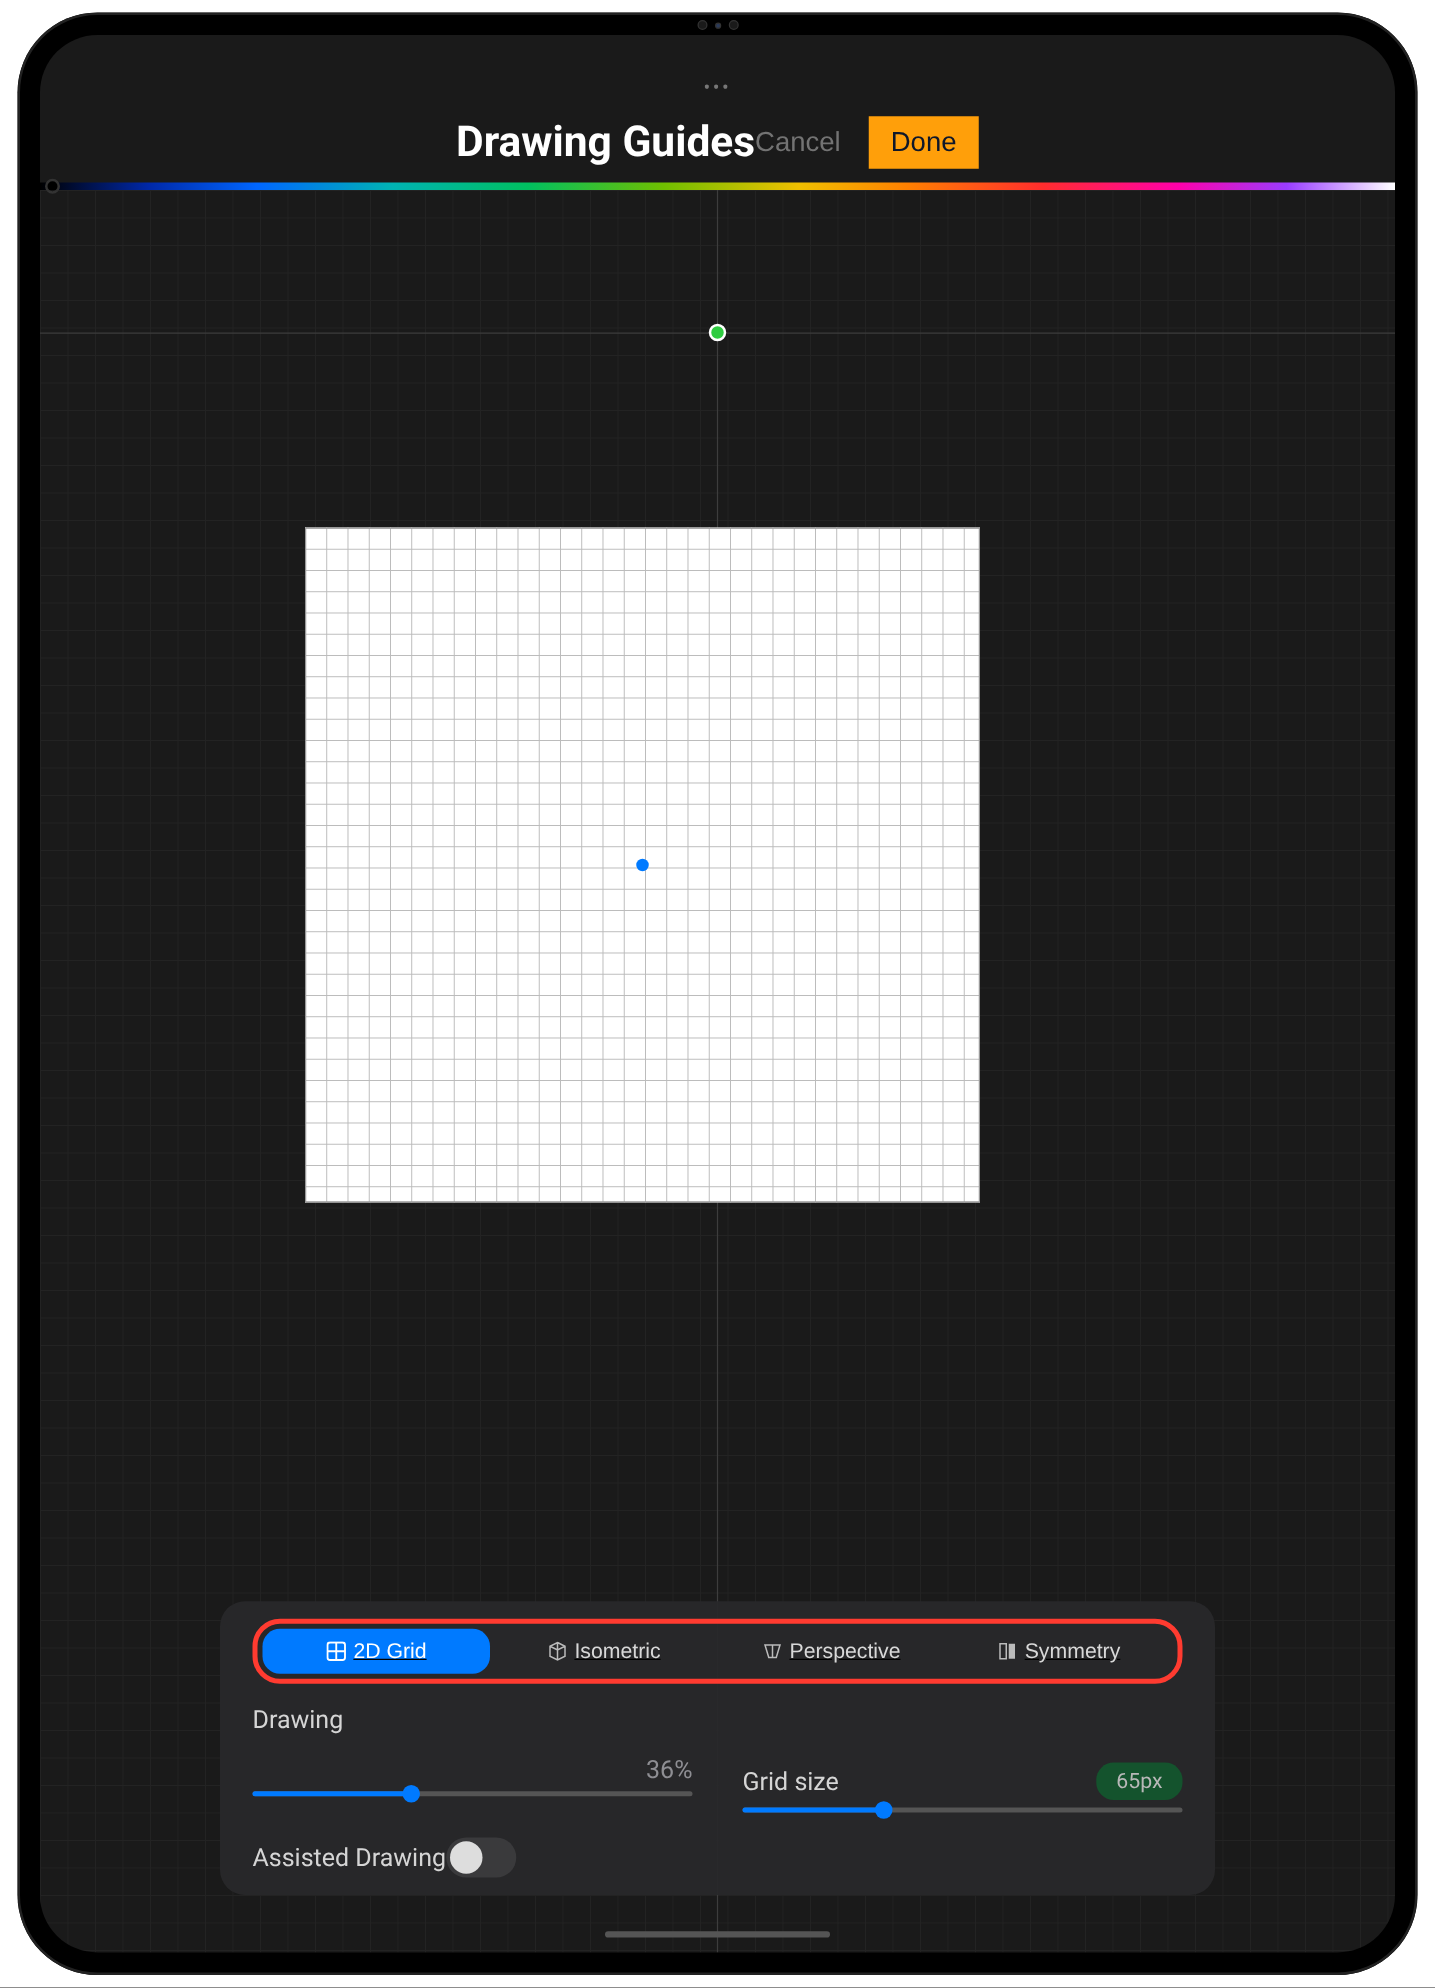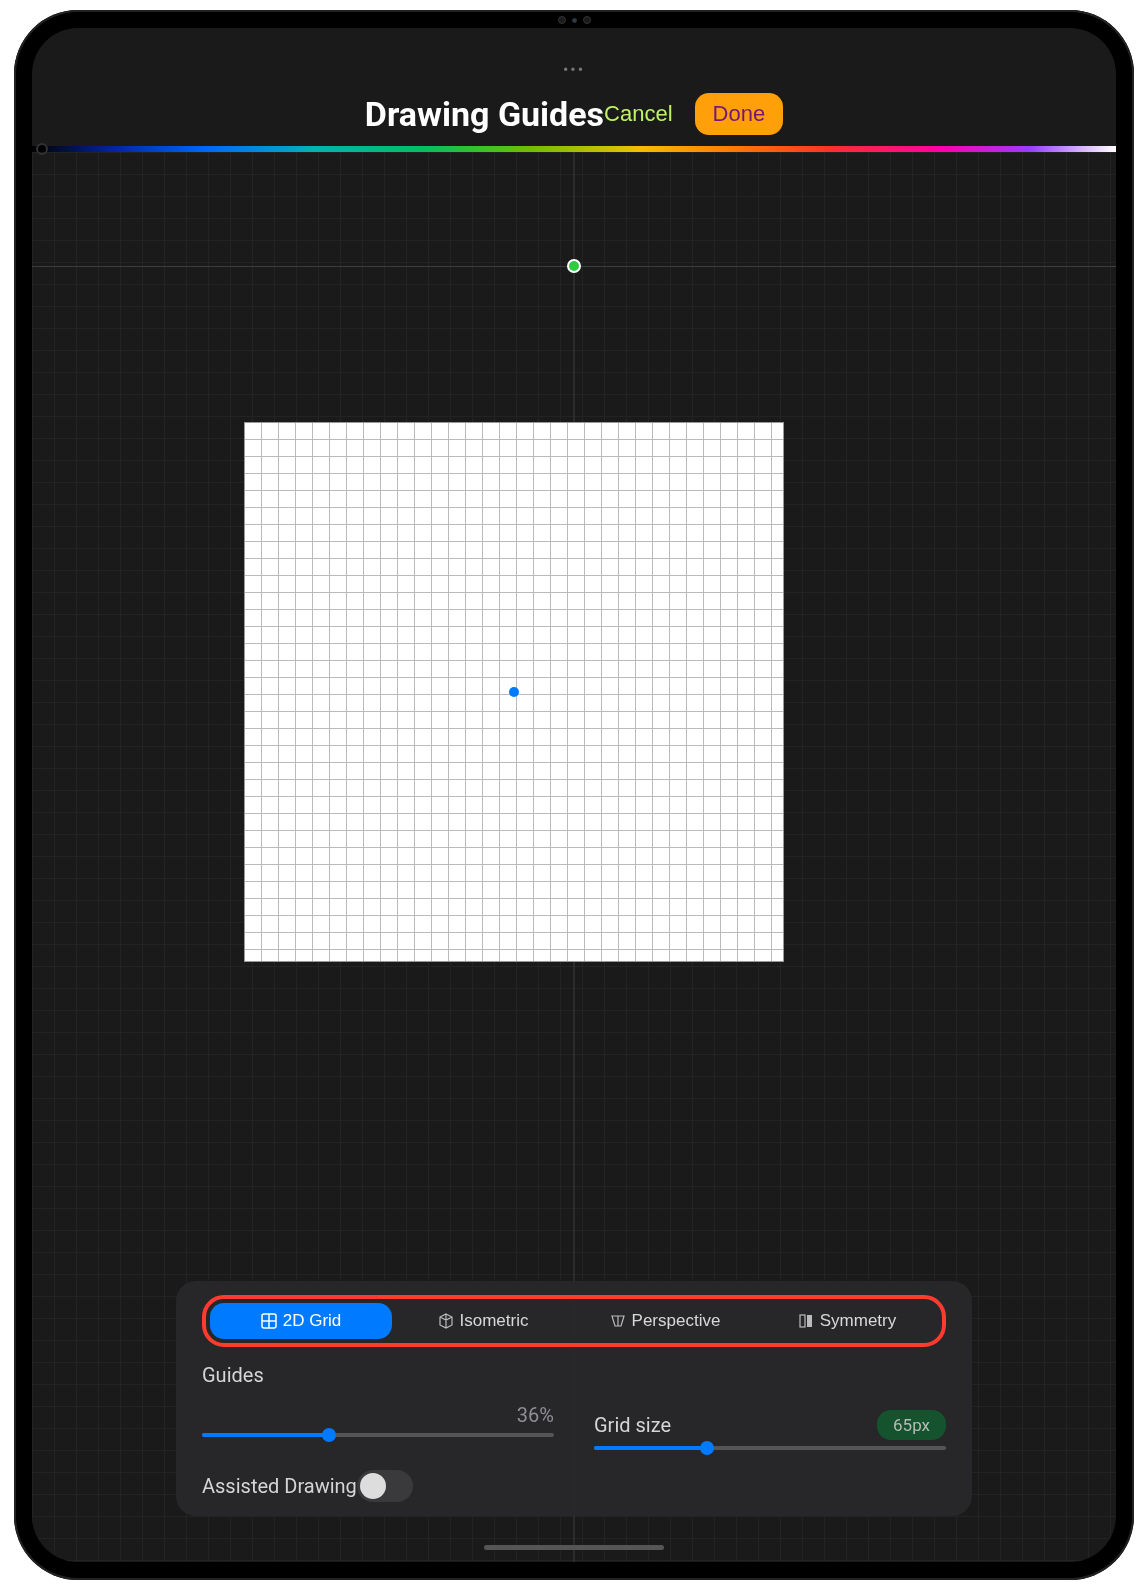--- a/index.html
+++ b/index.html
@@ -54,33 +54,33 @@
     color: #fff;
     font-size: 34px;
     font-weight: 700;
   }
   .header-actions {
     display: flex;
     align-items: center;
     gap: 22px;
   }
   .cancel {
-    color: #bef264;
+    color: #737373;
     font-size: 22px;
     background: none;
     border: none;
     cursor: pointer;
   }
   .done {
     background: #ff9f0a;
-    color: #701a75;
+    color: #0f172a;
     font-size: 22px;
     font-weight: 500;
     border: none;
-    border-radius: 14px;
+    border-radius: 0;
     padding: 8px 18px;
     cursor: pointer;
   }
   .rainbow {
     position: absolute;
     top: 118px;
     left: 0px;
     right: 0px;
     height: 6px;
     background: linear-gradient(90deg,
@@ -158,20 +158,21 @@
     bottom:46px;
     background: rgba(40,40,42,0.95);
     border-radius: 20px;
     padding: 14px 26px 14px 26px;
   }
   .seg-wrap {
     border: 4px solid #ff3b30;
     border-radius: 22px;
     padding: 4px;
     margin-bottom: 16px;
+    text-decoration: underline;
   }
   .seg {
     display:flex;
     gap: 0;
     justify-content: space-between;
   }
   .seg-item {
     flex:1;
     display:flex;
     align-items:center;
@@ -352,21 +353,21 @@
               </svg>
             <span>Symmetry</span>
           </button>
         </div>
       </div>
 
       <div class="sliders">
 
         <div class="slider-block">
           <div class="slider-head">
-            <span>Guides</span>
+            <span>Drawing</span>
             <span class="slider-val">36%</span>
           </div>
           <div class="slider-track">
             <div class="slider-fill" style="width:36%"></div>
             <div class="slider-thumb" style="left:36%"></div>
           </div>
         </div>
 
 
         <div class="slider-block">

